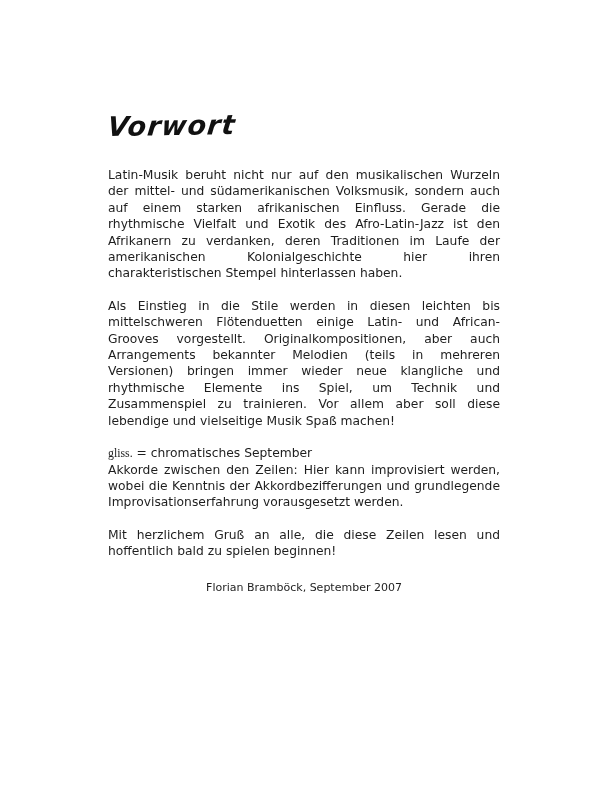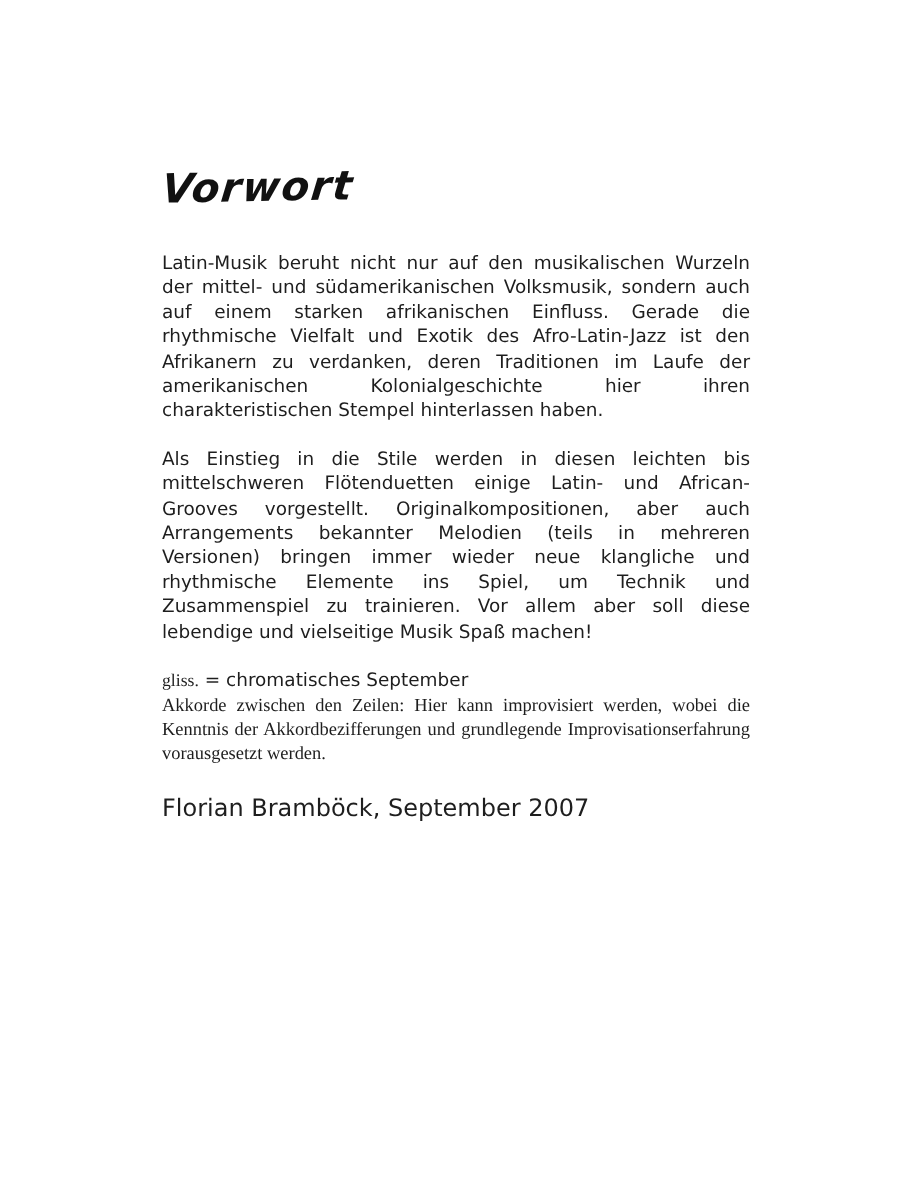--- a/index.html
+++ b/index.html
@@ -49,27 +49,26 @@
     font-size: 12.3px;
     line-height: 16.4px;
   }
   .gliss-term {
     font-family: "Liberation Serif", serif;
     font-size: 11.8px;
     text-align: center;
   }
   .no-bottom-margin {
     margin-bottom: 16px;
-    font-family: Liberation Serif, serif;
   }
   .signature {
     margin: 20px 0 0 0;
-    font-size: 16px;
+    font-size: 11px;
     line-height: 16.4px;
-    text-align: left;
+    text-align: center;
   }
 </style>
 </head>
 <body>
 
 <div class="page">
 
   <div class="title-row">
     <h1 class="title">Vorwort</h1>
   </div>
@@ -77,16 +76,17 @@
 
   <p class="body-text">Latin-Musik beruht nicht nur auf den musikalischen Wurzeln der mittel- und südamerikanischen Volksmusik, sondern auch auf einem starken afrikanischen Einfluss. Gerade die rhythmische Vielfalt und Exotik des Afro-Latin-Jazz ist den Afrikanern zu verdanken, deren Traditionen im Laufe der amerikanischen Kolonialgeschichte hier ihren charakteristischen Stempel hinterlassen haben.</p>
 
   <p class="body-text">Als Einstieg in die Stile werden in diesen leichten bis mittelschweren Flötenduetten einige Latin- und African-Grooves vorgestellt. Originalkompositionen, aber auch Arrangements bekannter Melodien (teils in mehreren Versionen) bringen immer wieder neue klangliche und rhythmische Elemente ins Spiel, um Technik und Zusammenspiel zu trainieren. Vor allem aber soll diese lebendige und vielseitige Musik Spaß machen!</p>
 
   <div class="note-block">
     <div class="gliss-line"><span class="gliss-term">gliss.</span><span class="gliss-def"> = chromatisches September</span></div>
     <p class="body-text no-bottom-margin">Akkorde zwischen den Zeilen: Hier kann improvisiert werden, wobei die Kenntnis der Akkordbezifferungen und grundlegende Improvisationserfahrung vorausgesetzt werden.</p>
   </div>
 
+  <p class="body-text">Mit herzlichem Gruß an alle, die diese Zeilen lesen und hoffentlich bald zu spielen beginnen!</p>
 
   <p class="signature">Florian Bramböck, September 2007</p>
 
 </div>
 
 </body></html>

